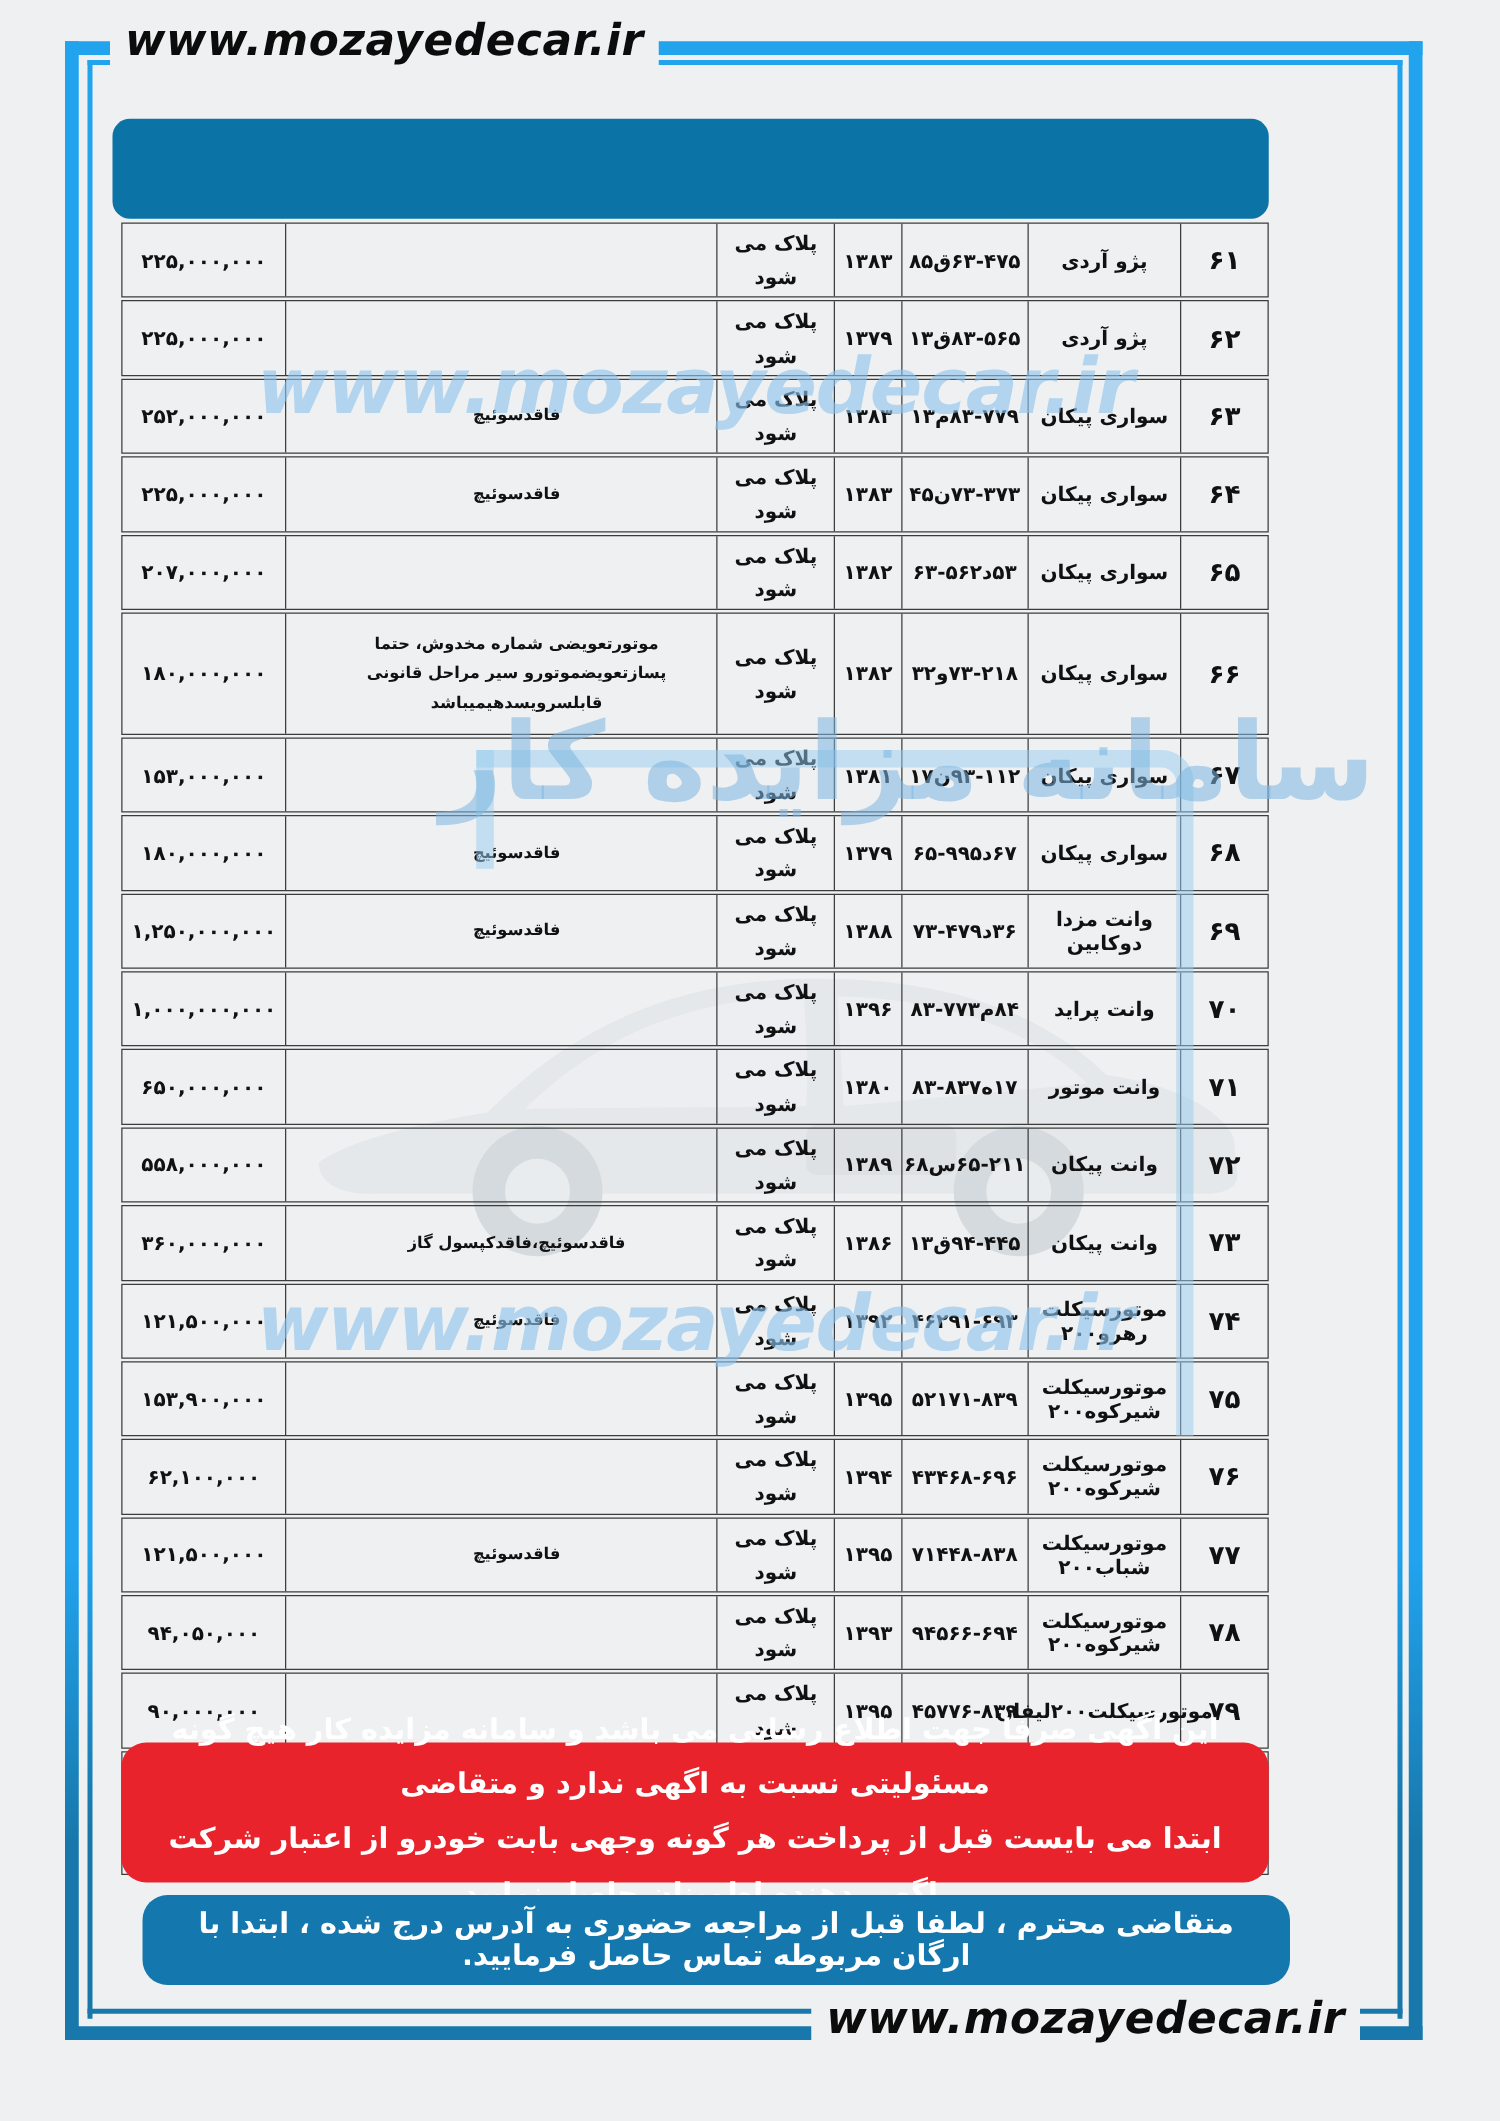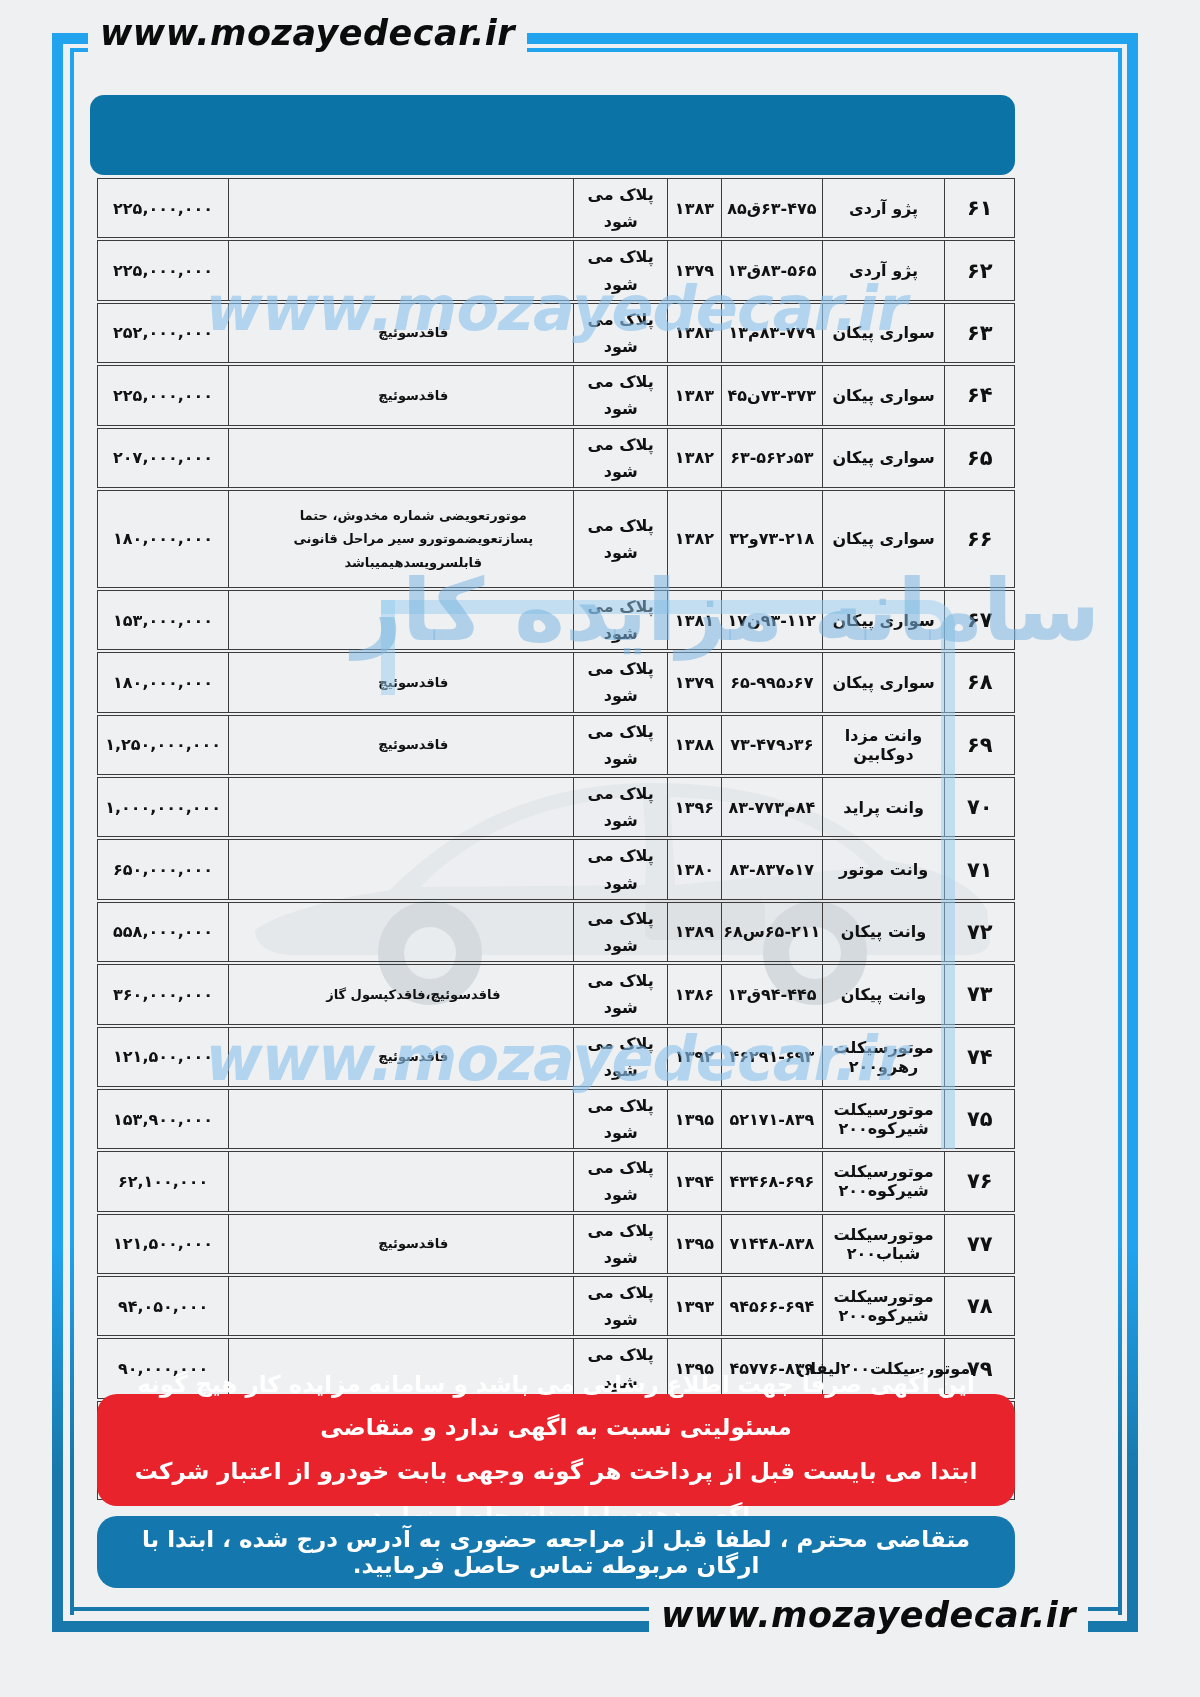--- a/index.html
+++ b/index.html
@@ -77,21 +77,21 @@
   .c-status{width:10.2%;font-size:16px;line-height:1.7;}
   .c-desc{width:37.7%;font-size:13px;line-height:1.8;padding-left:28px;}
   .c-price{width:14.2%;font-size:16px;}
   
   .notice{
     position:absolute;left:97px;width:918px;border-radius:20px;z-index:6;
     color:#fff;text-align:center;direction:rtl;font-weight:800;
     display:flex;flex-direction:column;justify-content:center;box-sizing:border-box;
   }
   .notice-red{top:1394px;height:112px;background:#e8232b;font-size:23px;line-height:1.9;padding:4px 26px;}
-  .notice-blue{top:1516px;height:72px;background:#1477ad;font-size:23px;padding:4px 26px;}
+  .notice-blue{top:1516px;height:72px;background:#1477ad;font-size:23px;padding:4px 26px;margin-left:17px;}
 </style>
 </head>
 <body>
 
 <svg class="car-wm" width="800" height="400" viewBox="0 0 800 400">
   <g fill="#dfe3e7">
     <path d="M40 255 C60 240 110 225 175 215 C240 150 320 110 430 108 C540 106 620 135 670 185 C720 192 760 210 772 235 L775 265 C775 275 765 280 750 280 L80 280 C55 280 40 270 40 255 Z"></path>
     <path d="M205 212 C260 158 330 124 428 122 C430 150 432 180 430 210 Z" fill="#eceef1"></path>
     <path d="M455 122 C545 124 612 150 655 192 L460 210 Z" fill="#eceef1"></path>
   </g>

